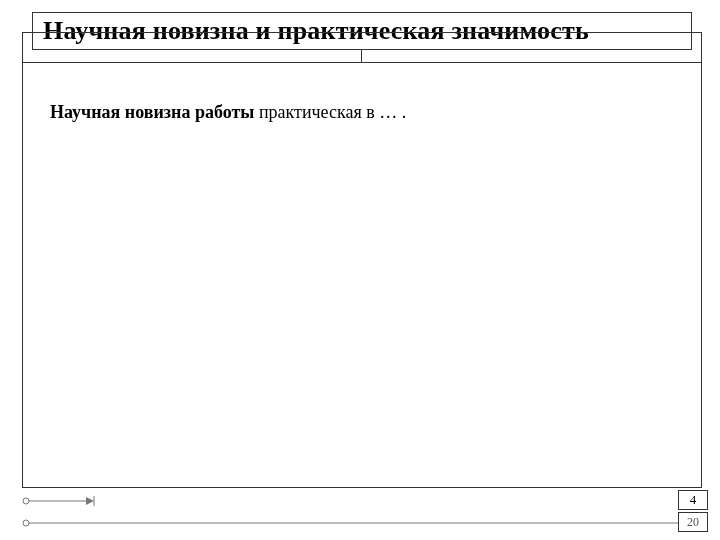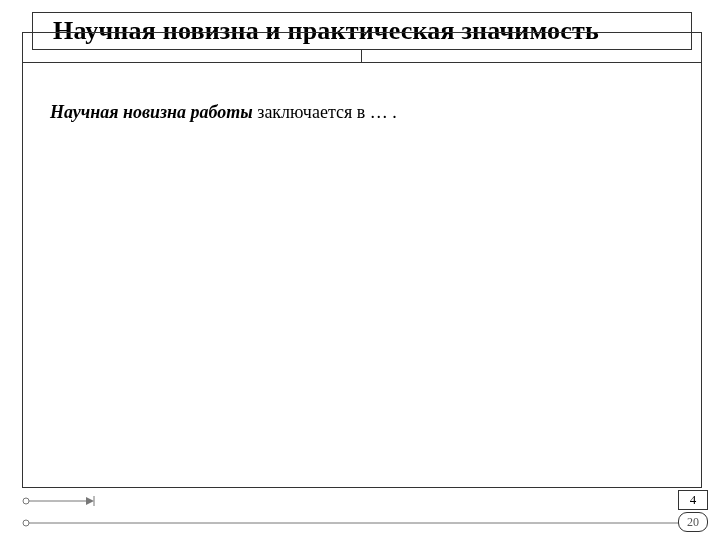--- a/index.html
+++ b/index.html
@@ -29,21 +29,21 @@
     width: 660px;
     height: 38px;
     border: 1px solid #333;
     background: #fff;
     box-sizing: border-box;
     display: flex;
     align-items: center;
     padding-left: 10px;
   }
   .header-band h1 {
-    margin: 10px;
+    margin: 0;
     font-size: 26px;
     font-weight: bold;
     letter-spacing: 0.2px;
   }
   
   .subdiv {
     position: absolute;
     left: 23px;
     top: 62px;
     width: 678px;
@@ -64,21 +64,20 @@
     top: 100px;
     width: 630px;
     font-size: 18px;
     line-height: 1.35;
   }
   .para {
     margin-bottom: 120px;
   }
   .para .bold {
     font-weight: bold;
-    font-style: italic;
   }
   .bottom-arrows {
     position: absolute;
     left: 22px;
     bottom: 8px;
     width: 680px;
     height: 38px;
   }
   .arrow-short {
     position: absolute;
@@ -109,36 +108,36 @@
     height: 18px;
     border: 1px solid #333;
     background: #fff;
     display: flex;
     align-items: center;
     justify-content: center;
     font-size: 13px;
     font-family: "Times New Roman", Times, serif;
   }
   .page-box.current { bottom: 30px; }
-  .page-box.total   { bottom: 8px; color: #555; font-size: 12px; border-radius: 9px; }
+  .page-box.total   { bottom: 8px; color: #555; font-size: 12px; }
 </style>
 </head>
 <body>
 
 <div class="header-band">
   <h1>Научная новизна и практическая значимость</h1>
 </div>
 
 <div class="outer-frame"></div>
 <div class="subdiv"></div>
 <div class="subdiv-vert"></div>
 
 <div class="content">
   <div class="para">
-    <span class="bold">Научная новизна работы</span><span> заключается в … .</span>
+    <span class="bold">Научная новизна работы</span><span> практическая в … .</span>
   </div>
 </div>
 
 <div class="bottom-arrows">
   <svg class="arrow-short" viewBox="0 0 74 14">
     <circle cx="4" cy="7" r="3" class="arrow-line"></circle>
     <line x1="7" y1="7" x2="64" y2="7" class="arrow-line"></line>
     <polygon points="64,3 72,7 64,11" class="arrow-head"></polygon>
     <line x1="72" y1="2" x2="72" y2="12" class="arrow-line"></line>
   </svg>

